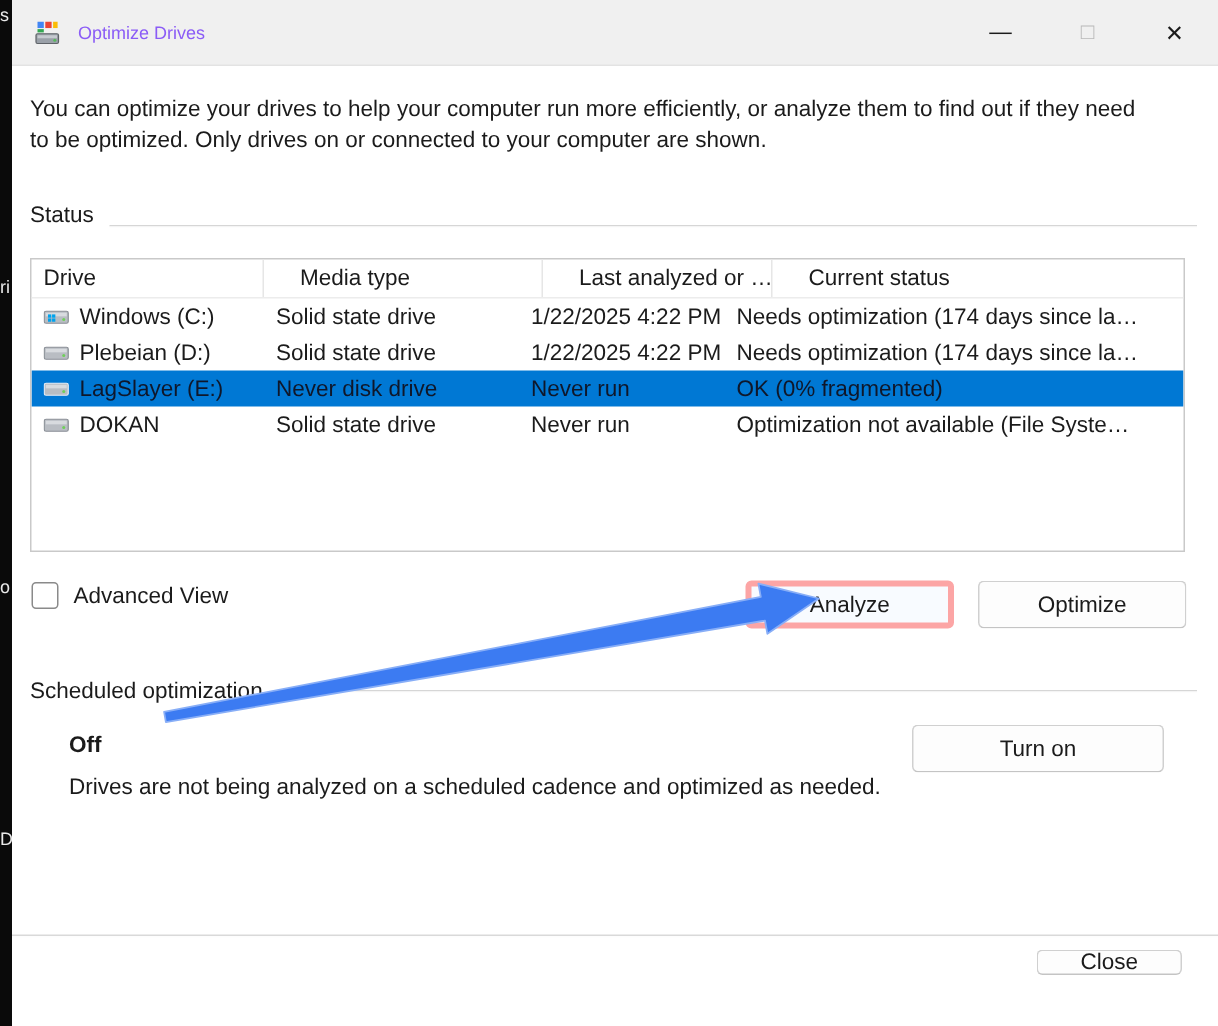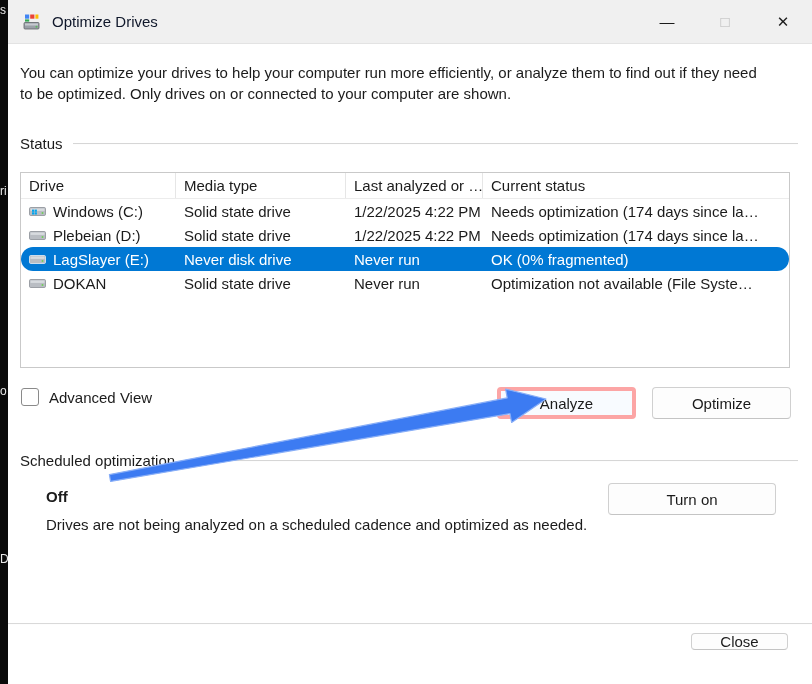--- a/index.html
+++ b/index.html
@@ -30,21 +30,21 @@
   .dialog {
     position: absolute; left: 8px; top: 0; width: 804px; height: 684px;
     background: #ffffff; display: flex; flex-direction: column; z-index: 1;
   }
   .titlebar {
     height: 44px; flex: 0 0 44px; background: #f0f0f0;
     border-bottom: 1px solid #e3e3e3;
     display: flex; align-items: center; padding-left: 14px;
   }
   .app-icon { width: 22px; height: 20px; display: inline-flex; align-items: center; margin-right: 8px; }
-  .title { font-size: 15px; color: #0f172a; }
+  .title { font-size: 12px; color: #8b5cf6; }
   .win-controls { margin-left: auto; display: flex; height: 44px; }
   .wc {
     width: 58px; height: 44px; border: none; background: transparent;
     font-family: "Liberation Sans", sans-serif; font-size: 15px; color: #1b1b1b;
     display: flex; align-items: center; justify-content: center; cursor: pointer;
   }
   .wc.max { color: #b9b9b9; cursor: default; }
 
   .content { position: relative; flex: 1; background: #ffffff; }
 
@@ -52,41 +52,41 @@
     position: absolute; top: 18px; left: 12px; width: 748px;
     font-size: 15px; line-height: 21px; color: #1b1b1b;
   }
 
   .group-label {
     position: absolute; left: 12px; right: 14px;
     display: flex; align-items: center; gap: 10px;
     font-size: 15px; color: #1b1b1b;
   }
   .group-label .rule { flex: 1; height: 0; border-top: 1px solid #d6d6d6; border-bottom: 1px solid #fdfdfd; }
-  .status-label { top: 91px; }
+  .status-label { top: 91px; align-items: flex-end; }
   .sched-label  { top: 408px; align-items: center; }
 
   
   .drive-table {
     position: absolute; top: 128px; left: 12px; width: 770px; height: 196px;
     border: 1px solid #c9c9c9; background: #ffffff; font-size: 15px; overflow: hidden;
   }
-  .t-header { display: flex; height: 26px; border-bottom: 1px solid #ececec; }
+  .t-header { display: flex; height: 26px; border-bottom: 1px solid #ececec; gap: 16px; }
   .t-header .c {
     display: flex; align-items: center; padding: 0 8px;
     border-right: 1px solid #e6e6e6; color: #1b1b1b; white-space: nowrap; overflow: hidden;
   }
   .t-header .c:last-child { border-right: none; }
   .t-row { display: flex; height: 24px; align-items: center; cursor: default; }
   .t-row .c { padding: 0 8px; white-space: nowrap; overflow: hidden; display: flex; align-items: center; gap: 7px; }
   .col-drive  { width: 155px; flex: 0 0 155px; }
   .col-media  { width: 170px; flex: 0 0 170px; }
   .col-last   { width: 137px; flex: 0 0 137px; }
   .col-status { flex: 1; }
-  .t-row.selected { background: #0078d4; color: #ffffff; border-radius: 12px; }
+  .t-row.selected { background: #0078d4; color: #0f172a; }
   .dicon { width: 17px; height: 16px; display: inline-flex; flex: 0 0 17px; }
 
   
   .advanced {
     position: absolute; top: 344px; left: 13px;
     display: flex; align-items: flex-end; gap: 10px; font-size: 15px; cursor: pointer;
   }
   .checkbox {
     width: 18px; height: 18px; border: 1px solid #8a8a8a; border-radius: 3px; background: #fff;
     display: inline-block;

